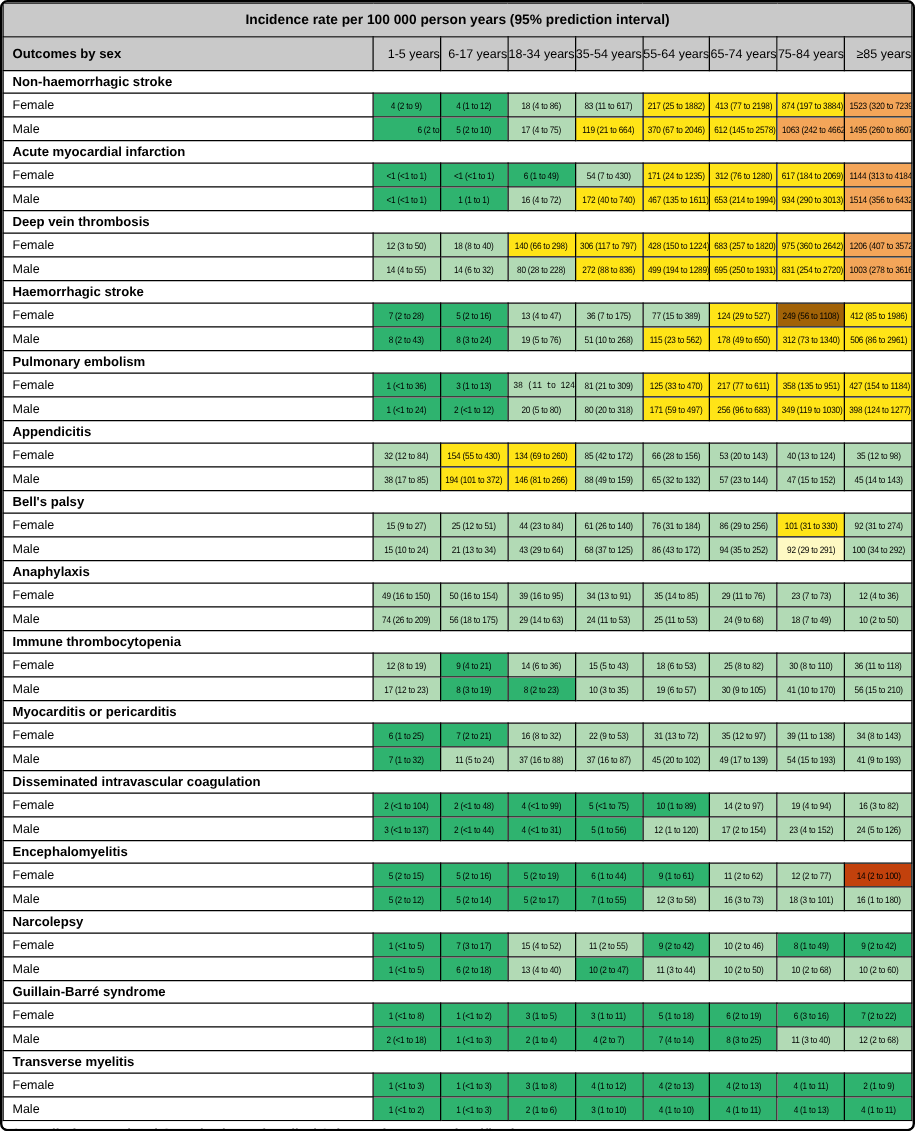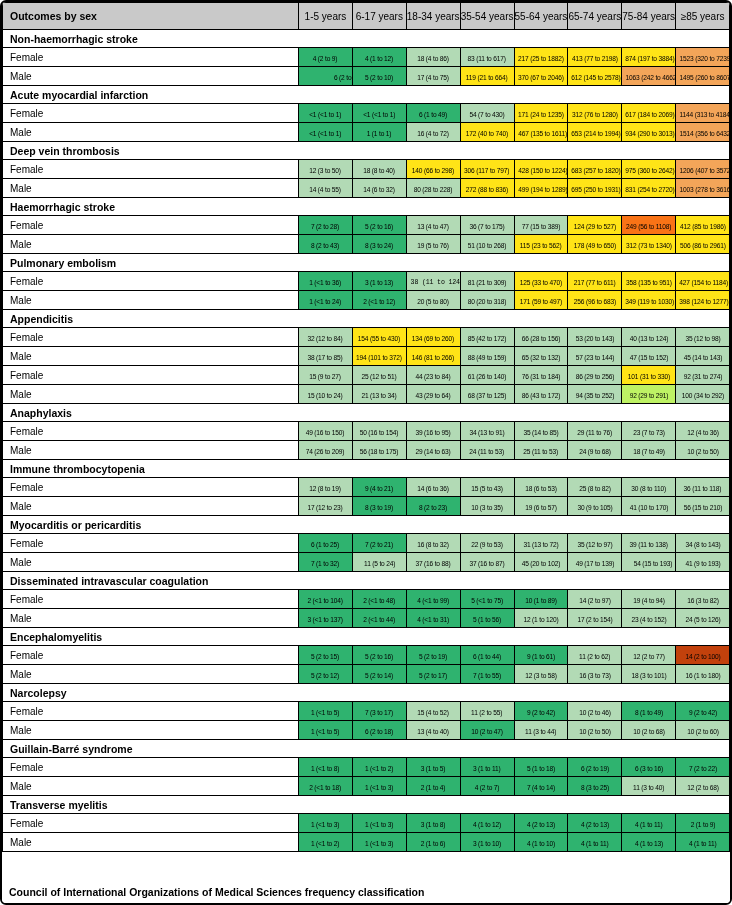--- a/index.html
+++ b/index.html
@@ -7,21 +7,21 @@
     width:732px; height:905px; box-sizing:border-box;
     border:2px solid #000; border-radius:6px; overflow:hidden;
     display:flex; flex-direction:column;
     font-family:"Liberation Sans", sans-serif; color:#000; background:#fff;
   }
   table.tbl { border-collapse:collapse; width:100%; table-layout:fixed; }
   .tbl th, .tbl td { border:1px solid #000; padding:0; overflow:hidden; }
   .title-row th {
     height:26px; background:#C9C9C9; font-size:11px; font-weight:bold; text-align:center;
   }
-  .head-row th { height:26px; background:#C9C9C9; font-size:10px; font-weight:normal; text-align:center; }
+  .head-row th { height:26px; background:#C9C9C9; font-size:10px; font-weight:normal; text-align:right; }
   .head-row th.corner { font-weight:bold; text-align:left; padding-left:7px; font-size:10.5px; }
   tr.group-row td { height:17px; background:#fff; font-size:10.5px; font-weight:bold; text-align:left; padding-left:7px; }
   tr.data-row td { height:18px; font-size:10px; }
   tr.data-row td.rowlabel { background:#fff; text-align:left; padding-left:7px; }
   tr.data-row td.cell { text-align:center; white-space:nowrap; }
   .fit { display:inline-block; white-space:nowrap; font-size:7.5px; letter-spacing:-0.2px; transform:scaleX(0.88); transform-origin:center; }
   .spacer { margin-top:auto; height:8px; background:#fff; }
   .legend-title { height:21px; line-height:21px; font-size:10.5px; font-weight:bold; padding-left:7px; background:#fff; }
 </style>
 </head>
@@ -34,20 +34,23 @@
       <col>
         <col>
         <col>
         <col>
         <col>
         <col>
         <col>
         <col>
     </colgroup>
     <thead>
+      <tr class="title-row">
+        <th colspan="9">Incidence rate per 100 000 person years (95% prediction interval)</th>
+      </tr>
       <tr class="head-row" id="head-row">
           <th class="corner">Outcomes by sex</th>
           <th>1-5 years</th>
           <th>6-17 years</th>
           <th>18-34 years</th>
           <th>35-54 years</th>
           <th>55-64 years</th>
           <th>65-74 years</th>
           <th>75-84 years</th>
           <th>≥85 years</th>
@@ -133,21 +136,21 @@
           <td colspan="9">Haemorrhagic stroke</td>
         </tr>
         <tr class="data-row">
           <td class="rowlabel">Female</td>
           <td class="cell" style="background-color: rgb(47, 179, 111);"><span class="fit">7 (2 to 28)</span></td>
           <td class="cell" style="background-color: rgb(47, 179, 111);"><span class="fit">5 (2 to 16)</span></td>
           <td class="cell" style="background-color: rgb(178, 218, 181);"><span class="fit">13 (4 to 47)</span></td>
           <td class="cell" style="background-color: rgb(178, 218, 181);"><span class="fit">36 (7 to 175)</span></td>
           <td class="cell" style="background-color: rgb(178, 218, 181);"><span class="fit">77 (15 to 389)</span></td>
           <td class="cell" style="background-color: rgb(255, 228, 23);"><span class="fit">124 (29 to 527)</span></td>
-          <td class="cell" style="background-color: #f97316;"><span class="fit">249 (56 to 1108)</span></td>
+          <td class="cell" style="background-color: #a16207;"><span class="fit">249 (56 to 1108)</span></td>
           <td class="cell" style="background-color: rgb(255, 228, 23);"><span class="fit">412 (85 to 1986)</span></td>
         </tr>
         <tr class="data-row">
           <td class="rowlabel">Male</td>
           <td class="cell" style="background-color: rgb(47, 179, 111);"><span class="fit">8 (2 to 43)</span></td>
           <td class="cell" style="background-color: rgb(47, 179, 111); margin-left: 40px;"><span class="fit">8 (3 to 24)</span></td>
           <td class="cell" style="background-color: rgb(178, 218, 181);"><span class="fit">19 (5 to 76)</span></td>
           <td class="cell" style="background-color: rgb(178, 218, 181);"><span class="fit">51 (10 to 268)</span></td>
           <td class="cell" style="background-color: rgb(255, 228, 23);"><span class="fit">115 (23 to 562)</span></td>
           <td class="cell" style="background-color: rgb(255, 228, 23);"><span class="fit">178 (49 to 650)</span></td>
@@ -197,40 +200,43 @@
           <td class="rowlabel">Male</td>
           <td class="cell" style="background-color: rgb(178, 218, 181);"><span class="fit">38 (17 to 85)</span></td>
           <td class="cell" style="background-color: rgb(255, 228, 23);"><span class="fit">194 (101 to 372)</span></td>
           <td class="cell" style="background-color: rgb(255, 228, 23);"><span class="fit">146 (81 to 266)</span></td>
           <td class="cell" style="background-color: rgb(178, 218, 181);"><span class="fit">88 (49 to 159)</span></td>
           <td class="cell" style="background-color: rgb(178, 218, 181);"><span class="fit">65 (32 to 132)</span></td>
           <td class="cell" style="background-color: rgb(178, 218, 181);"><span class="fit">57 (23 to 144)</span></td>
           <td class="cell" style="background-color: rgb(178, 218, 181);"><span class="fit">47 (15 to 152)</span></td>
           <td class="cell" style="background-color: rgb(178, 218, 181);"><span class="fit">45 (14 to 143)</span></td>
         </tr>
+        <tr class="group-row">
+          <td colspan="9">Bell's palsy</td>
+        </tr>
         <tr class="data-row">
           <td class="rowlabel">Female</td>
           <td class="cell" style="background-color: rgb(178, 218, 181);"><span class="fit">15 (9 to 27)</span></td>
           <td class="cell" style="background-color: rgb(178, 218, 181);"><span class="fit">25 (12 to 51)</span></td>
           <td class="cell" style="background-color: rgb(178, 218, 181);"><span class="fit">44 (23 to 84)</span></td>
           <td class="cell" style="background-color: rgb(178, 218, 181);"><span class="fit">61 (26 to 140)</span></td>
           <td class="cell" style="background-color: rgb(178, 218, 181);"><span class="fit">76 (31 to 184)</span></td>
           <td class="cell" style="background-color: rgb(178, 218, 181);"><span class="fit">86 (29 to 256)</span></td>
           <td class="cell" style="background-color: rgb(255, 228, 23);"><span class="fit">101 (31 to 330)</span></td>
           <td class="cell" style="background-color: rgb(178, 218, 181);"><span class="fit">92 (31 to 274)</span></td>
         </tr>
         <tr class="data-row">
           <td class="rowlabel">Male</td>
           <td class="cell" style="background-color: rgb(178, 218, 181);"><span class="fit">15 (10 to 24)</span></td>
           <td class="cell" style="background-color: rgb(178, 218, 181);"><span class="fit">21 (13 to 34)</span></td>
           <td class="cell" style="background-color: rgb(178, 218, 181);"><span class="fit">43 (29 to 64)</span></td>
           <td class="cell" style="background-color: rgb(178, 218, 181);"><span class="fit">68 (37 to 125)</span></td>
           <td class="cell" style="background-color: rgb(178, 218, 181);"><span class="fit">86 (43 to 172)</span></td>
           <td class="cell" style="background-color: rgb(178, 218, 181);"><span class="fit">94 (35 to 252)</span></td>
-          <td class="cell" style="background-color: #bef264;"><span class="fit">92 (29 to 291)</span></td>
+          <td class="cell" style="background-color: #fef9c3;"><span class="fit">92 (29 to 291)</span></td>
           <td class="cell" style="background-color: rgb(178, 218, 181);"><span class="fit">100 (34 to 292)</span></td>
         </tr>
         <tr class="group-row">
           <td colspan="9">Anaphylaxis</td>
         </tr>
         <tr class="data-row">
           <td class="rowlabel">Female</td>
           <td class="cell" style="background-color: rgb(178, 218, 181);"><span class="fit">49 (16 to 150)</span></td>
           <td class="cell" style="background-color: rgb(178, 218, 181);"><span class="fit">50 (16 to 154)</span></td>
           <td class="cell" style="background-color: rgb(178, 218, 181);"><span class="fit">39 (16 to 95)</span></td>
@@ -291,21 +297,21 @@
           <td class="cell" style="background-color: rgb(178, 218, 181);"><span class="fit">34 (8 to 143)</span></td>
         </tr>
         <tr class="data-row">
           <td class="rowlabel">Male</td>
           <td class="cell" style="background-color: rgb(47, 179, 111);"><span class="fit">7 (1 to 32)</span></td>
           <td class="cell" style="background-color: rgb(178, 218, 181);"><span class="fit">11 (5 to 24)</span></td>
           <td class="cell" style="background-color: rgb(178, 218, 181);"><span class="fit">37 (16 to 88)</span></td>
           <td class="cell" style="background-color: rgb(178, 218, 181);"><span class="fit">37 (16 to 87)</span></td>
           <td class="cell" style="background-color: rgb(178, 218, 181);"><span class="fit">45 (20 to 102)</span></td>
           <td class="cell" style="background-color: rgb(178, 218, 181);"><span class="fit">49 (17 to 139)</span></td>
-          <td class="cell" style="background-color: rgb(178, 218, 181); text-align: right;"><span class="fit">54 (15 to 193)</span></td>
+          <td class="cell" style="background-color: rgb(178, 218, 181);"><span class="fit">54 (15 to 193)</span></td>
           <td class="cell" style="background-color: rgb(178, 218, 181);"><span class="fit">41 (9 to 193)</span></td>
         </tr>
         <tr class="group-row">
           <td colspan="9">Disseminated intravascular coagulation</td>
         </tr>
         <tr class="data-row">
           <td class="rowlabel">Female</td>
           <td class="cell" style="background-color: rgb(47, 179, 111);"><span class="fit">2 (&lt;1 to 104)</span></td>
           <td class="cell" style="background-color: rgb(47, 179, 111);"><span class="fit">2 (&lt;1 to 48)</span></td>
           <td class="cell" style="background-color: rgb(47, 179, 111);"><span class="fit">4 (&lt;1 to 99)</span></td>

